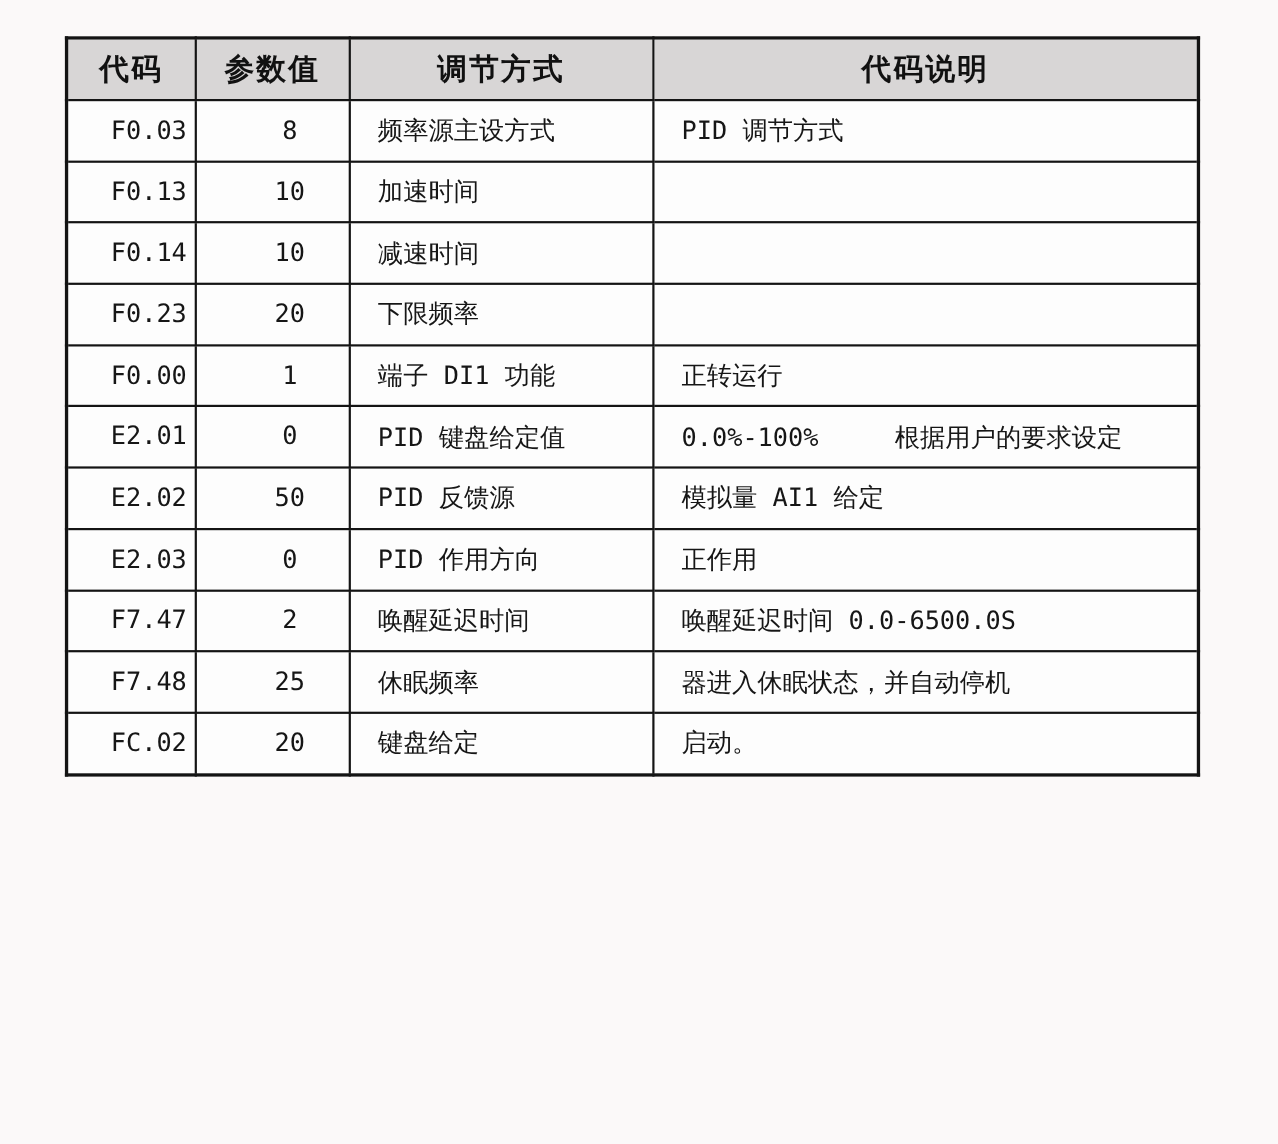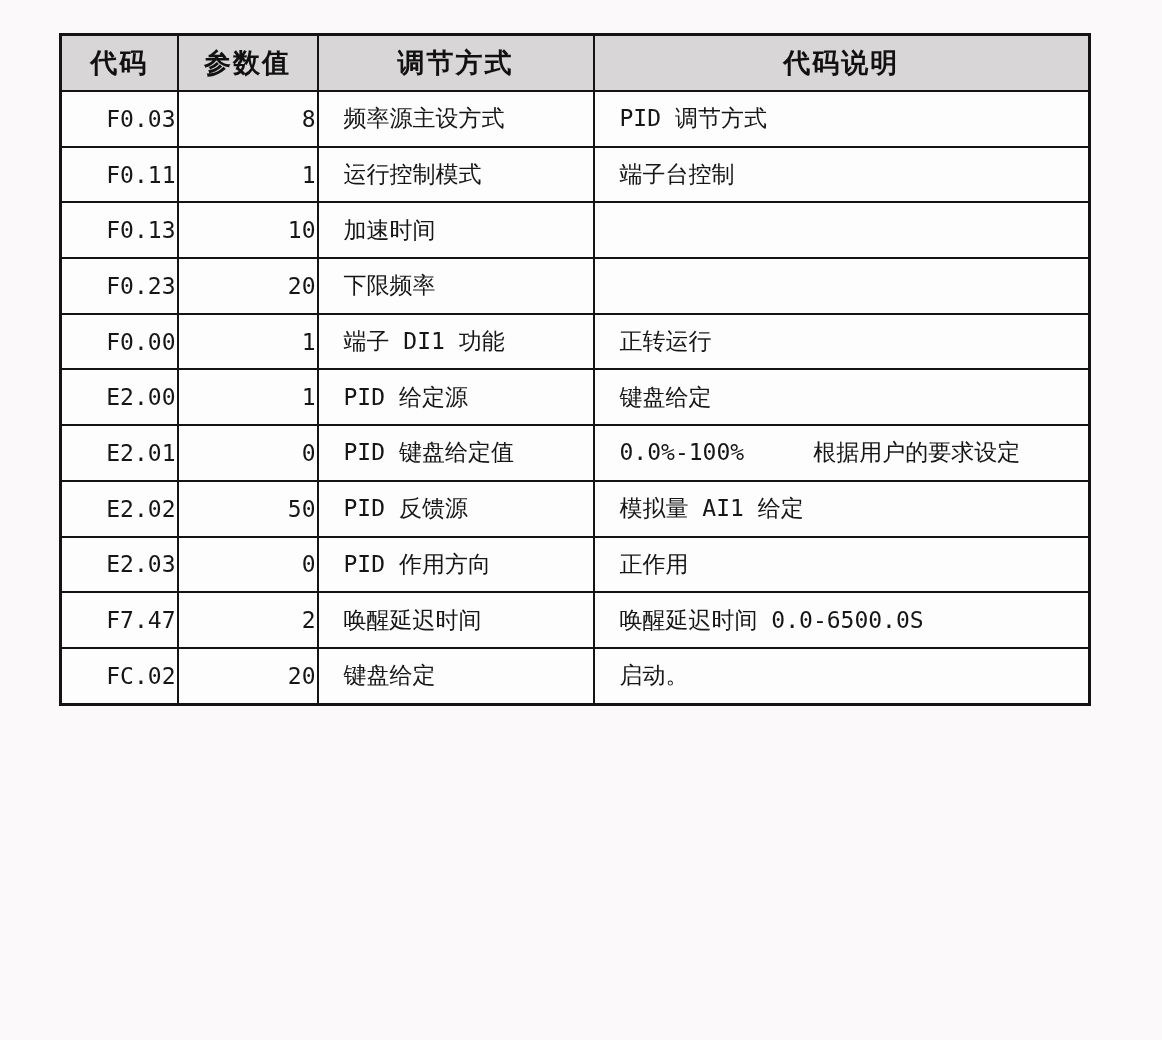--- a/index.html
+++ b/index.html
@@ -36,21 +36,21 @@
     letter-spacing: 2px;
   }
   td {
     height: 51.7px;
     background: #fdfdfd;
     color: #161616;
     font-size: 23px;
     font-weight: normal;
   }
   td.col-code, td.col-value {
-    text-align: right;
+    text-align: center;
     padding-left: 33px;
   }
   td.col-name, td.col-description {
     text-align: left;
     padding-left: 25px;
     white-space: pre;
     margin-top: 37px;
   }
 </style>
 </head>
@@ -73,48 +73,42 @@
         </tr>
     </thead>
     <tbody>
         <tr>
           <td class="col-code">F0.03</td>
           <td class="col-value">8</td>
           <td class="col-name">频率源主设方式</td>
           <td class="col-description">PID 调节方式</td>
         </tr>
         <tr>
-          <td class="col-code">F0.11</td>
-          <td class="col-value">1</td>
-          <td class="col-name">运行控制模式</td>
-          <td class="col-description">端子台控制</td>
-        </tr>
-        <tr>
           <td class="col-code">F0.13</td>
           <td class="col-value">10</td>
           <td class="col-name">加速时间</td>
+          <td class="col-description"></td>
+        </tr>
+        <tr>
+          <td class="col-code">F0.14</td>
+          <td class="col-value">10</td>
+          <td class="col-name">减速时间</td>
           <td class="col-description"></td>
         </tr>
         <tr>
           <td class="col-code">F0.23</td>
           <td class="col-value">20</td>
           <td class="col-name">下限频率</td>
           <td class="col-description"></td>
         </tr>
         <tr>
           <td class="col-code">F0.00</td>
           <td class="col-value">1</td>
           <td class="col-name">端子 DI1 功能</td>
           <td class="col-description">正转运行</td>
-        </tr>
-        <tr>
-          <td class="col-code">E2.00</td>
-          <td class="col-value">1</td>
-          <td class="col-name">PID 给定源</td>
-          <td class="col-description">键盘给定</td>
         </tr>
         <tr>
           <td class="col-code">E2.01</td>
           <td class="col-value">0</td>
           <td class="col-name">PID 键盘给定值</td>
           <td class="col-description">0.0%-100%     根据用户的要求设定</td>
         </tr>
         <tr>
           <td class="col-code">E2.02</td>
           <td class="col-value">50</td>
@@ -127,20 +121,26 @@
           <td class="col-name">PID 作用方向</td>
           <td class="col-description">正作用</td>
         </tr>
         <tr>
           <td class="col-code">F7.47</td>
           <td class="col-value">2</td>
           <td class="col-name">唤醒延迟时间</td>
           <td class="col-description">唤醒延迟时间 0.0-6500.0S</td>
         </tr>
         <tr>
+          <td class="col-code">F7.48</td>
+          <td class="col-value">25</td>
+          <td class="col-name">休眠频率</td>
+          <td class="col-description">器进入休眠状态，并自动停机</td>
+        </tr>
+        <tr>
           <td class="col-code">FC.02</td>
           <td class="col-value">20</td>
           <td class="col-name">键盘给定</td>
           <td class="col-description">启动。</td>
         </tr>
       </tbody>
   </table>
 </div>
 
 </body></html>

